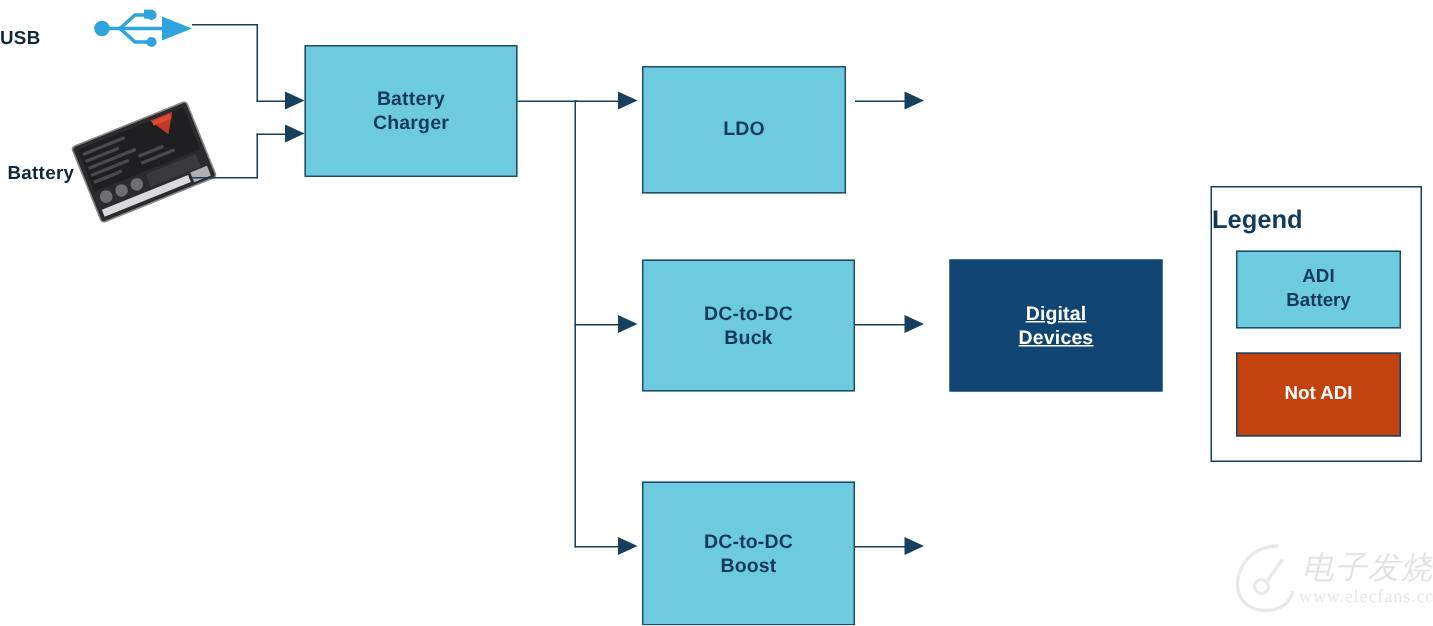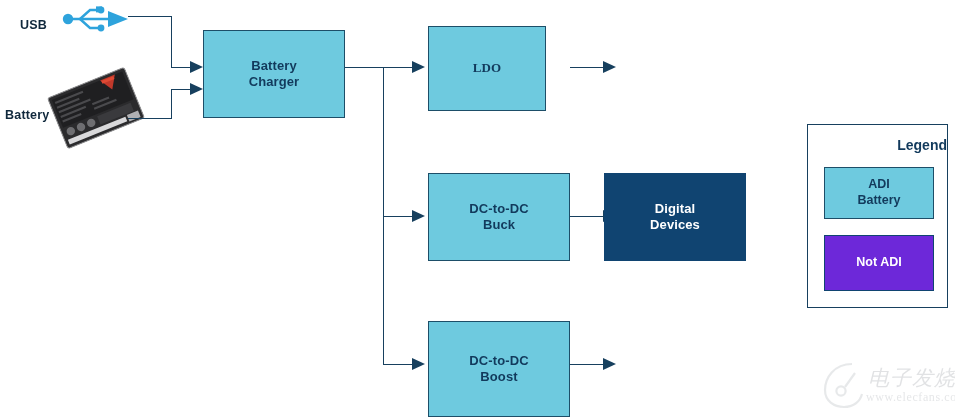--- a/index.html
+++ b/index.html
@@ -86,23 +86,23 @@
   
   #legend-box {
     position: absolute;
     box-sizing: border-box;
     background: #ffffff;
     border: 1.8px solid #17405E;
   }
   #legend-title {
     position: absolute;
     width: 100%;
-    text-align: right;
-    font-weight: bold;
-    font-size: 14px;
+    text-align: left;
+    font-weight: bold;
+    font-size: 17px;
     color: #123A5C;
   }
   .legend-swatch {
     position: absolute;
     box-sizing: border-box;
     display: flex;
     align-items: center;
     justify-content: center;
     text-align: center;
     font-weight: bold;
@@ -134,21 +134,21 @@
     color: #c2c5c9;
     white-space: nowrap;
     letter-spacing: 0.6px;
   }
 </style>
 </head>
 <body>
 
 <div id="canvas">
 
-  <div class="src-label" style="left:20px; top:18px;">USB</div>
+  <div class="src-label" style="left:0; top:18px;">USB</div>
 
   <div class="usb-icon" style="left:60px; top:4px; width:68px; height:30px;">
     <svg width="68" height="30" viewBox="0 0 68 30" aria-hidden="true">
       <g stroke="#2EA3DC" stroke-width="2.4" fill="none" stroke-linecap="round">
         <line x1="8" y1="15" x2="52" y2="15"></line>
         <polyline points="20,15 30,6 40,6"></polyline>
         <polyline points="20,15 30,24 40,24"></polyline>
       </g>
       <circle cx="8" cy="15" r="5.2" fill="#2EA3DC"></circle>
       <circle cx="41" cy="6" r="3.4" fill="#2EA3DC"></circle>
@@ -204,52 +204,52 @@
 
   <div class="hline" style="left:383px; top:67px; width:31px;"></div>
   <div class="arrow" style="left:412px; top:61px;"></div>
 
   <div class="hline" style="left:383px; top:216px; width:31px;"></div>
   <div class="arrow" style="left:412px; top:210px;"></div>
 
   <div class="hline" style="left:383px; top:364px; width:31px;"></div>
   <div class="arrow" style="left:412px; top:358px;"></div>
 
-  <div class="block adi" style="left:428px; top:26px; width:118px; height:85px;font-family:Liberation Serif, serif;">LDO</div>
+  <div class="block adi" style="left:428px; top:44px; width:136px; height:85px;">LDO</div>
 
   <div class="hline" style="left:570px; top:67px; width:35px;"></div>
   <div class="arrow" style="left:603px; top:61px;"></div>
 
 
   <div class="block adi" style="left:428px; top:173px; width:142px; height:88px;">DC-to-DC
 Buck</div>
 
   <div class="hline" style="left:570px; top:216px; width:35px;"></div>
   <div class="arrow" style="left:603px; top:210px;"></div>
 
-  <div class="block notadi" style="left:604px; top:173px; width:142px; height:88px;">Digital
+  <div class="block notadi" style="left:633px; top:173px; width:142px; height:88px;text-decoration:underline;">Digital
 Devices</div>
 
   <div class="block adi" style="left:428px; top:321px; width:142px; height:96px;">DC-to-DC
 Boost</div>
 
   <div class="hline" style="left:570px; top:364px; width:35px;"></div>
   <div class="arrow" style="left:603px; top:358px;"></div>
 
 
   <div id="legend-box" style="left:807px; top:124px; width:141px; height:184px;">
 
     <div id="legend-title" style="top:12px;">Legend</div>
 
     <div class="legend-swatch adi-sw" style="left:16px; top:42px; width:110px; height:52px;
                 background:#6ECADF; border:1.6px solid #1D4E68; color:#123A5C;">ADI
 Battery</div>
 
     <div class="legend-swatch notadi-sw" style="left:16px; top:110px; width:110px; height:56px;
-                background:#6d28d9; border:1.6px solid #104471; color:#ffffff;">Not ADI</div>
+                background:#c2410c; border:1.6px solid #104471; color:#ffffff;">Not ADI</div>
   </div>
 
   <div id="watermark" style="left:822px; top:356px; width:133px; height:58px;">
     <svg width="44" height="50" viewBox="0 0 44 50" style="position:absolute;left:0;top:4px;" aria-hidden="true">
       <path d="M30 4 C12 4 3 18 3 30 C3 41 12 47 22 47 C31 47 38 42 40 34" fill="none" stroke="#c8cbcf" stroke-width="2.2"></path>
       <circle cx="19" cy="31" r="4.6" fill="none" stroke="#c8cbcf" stroke-width="2.2"></circle>
       <line x1="23" y1="27" x2="33" y2="13" stroke="#c8cbcf" stroke-width="2.2"></line>
     </svg>
     <div id="watermark-cn" style="left:46px; top:8px;">电子发烧友</div>
     <div id="watermark-url" style="left:44px; top:34px;">www.elecfans.com</div>

